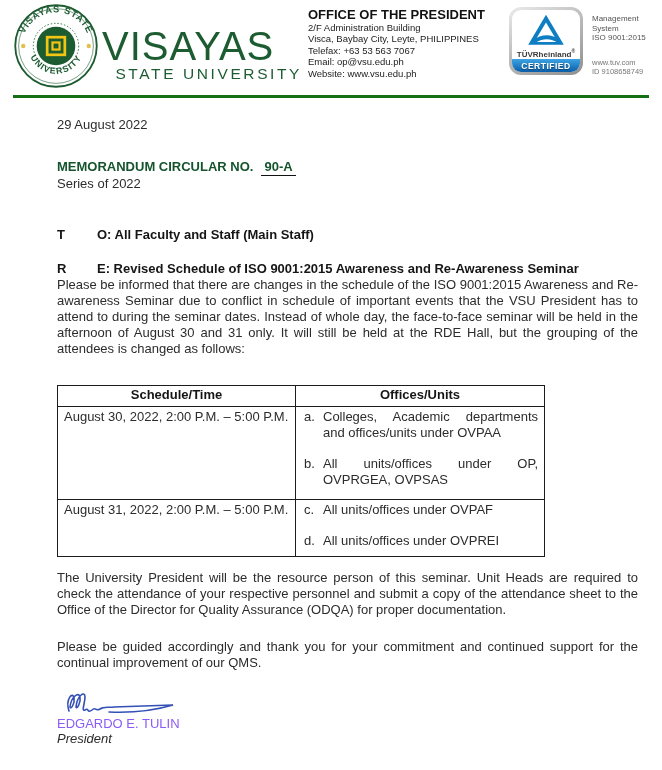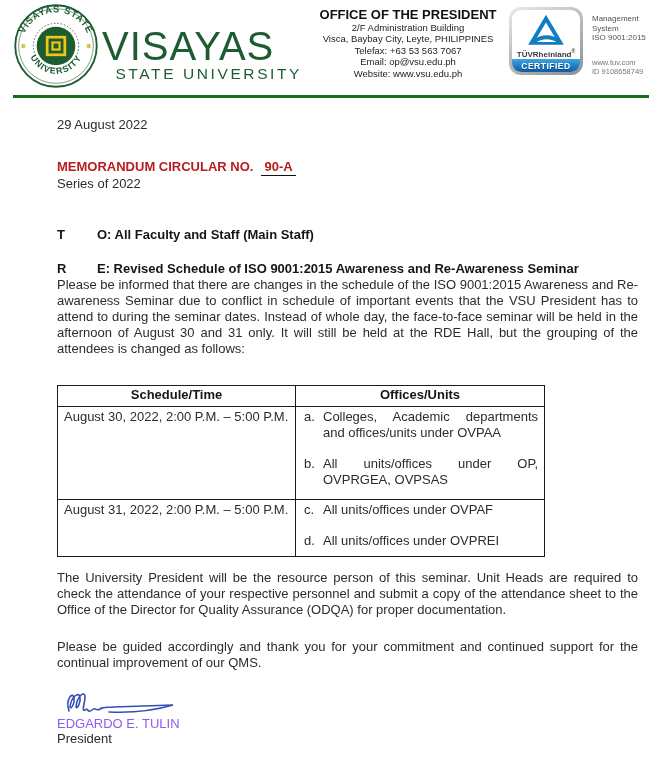--- a/index.html
+++ b/index.html
@@ -15,41 +15,41 @@
     width:662px;height:770px;background:#ffffff;position:relative;
     font-family:"Liberation Sans","DejaVu Sans",sans-serif;color:var(--ink);
   }
   .page{position:absolute;inset:0;overflow:hidden;}
 
   
   .seal{position:absolute;left:14px;top:4px;width:84px;height:84px;}
   .wordmark{position:absolute;left:102px;top:24px;width:200px;color:var(--brand-green);}
   .wordmark .wm1{font-size:40px;line-height:44px;letter-spacing:1px;font-weight:400;}
   .wordmark .wm2{font-size:15.5px;line-height:16px;letter-spacing:2.6px;text-align:right;margin-top:-2px;}
-  .office{position:absolute;left:308px;top:7px;width:200px;text-align:center;}
+  .office{position:absolute;left:308px;top:7px;width:200px;}
   .office .o-title{font-size:13px;font-weight:bold;color:#111;line-height:15px;}
   .office .o-line{font-size:9.5px;line-height:11.4px;color:#222;}
   .tuv-badge{position:absolute;left:509px;top:7px;width:74px;height:68px;border-radius:12px;
     background:linear-gradient(150deg,#ececec 0%,#bdbdbd 45%,#8f8f8f 100%);padding:3px;}
   .tuv-inner{width:100%;height:100%;background:#fff;border-radius:9px;display:flex;flex-direction:column;
     align-items:center;overflow:hidden;}
   .tuv-inner svg{margin-top:3px;}
   .tuv-brand{font-size:8px;font-weight:bold;color:#3a3a3a;line-height:8px;margin-top:1px;white-space:nowrap;}
   .tuv-brand sup{font-size:5px;}
   .tuv-cert{margin-top:auto;width:100%;height:14px;background:linear-gradient(#3da4e4,#0a5ea8);
     color:#fff;font-size:8.5px;font-weight:bold;letter-spacing:.5px;display:flex;align-items:center;
     justify-content:center;text-shadow:0 1px 1px rgba(0,0,0,.4);}
   .tuv-text{position:absolute;left:592px;top:14px;width:68px;font-size:8px;line-height:9.6px;color:#555;}
   .tuv-text .grp2{margin-top:12px;padding-top:3px;font-size:7.5px;color:#777;line-height:9px;}
   .rule{position:absolute;left:13px;right:13px;top:95px;height:3px;background:var(--rule-green);}
 
   
   .content{position:absolute;left:57px;top:97px;width:581px;font-size:13px;line-height:16px;}
   .date{margin-top:20px;}
-  .memo-head{margin-top:26px;font-weight:bold;color:#b91c1c;}
+  .memo-head{margin-top:26px;font-weight:bold;color:#14532d;}
   .memo-head .num{border-bottom:1.6px solid #111;padding:0 3px 1px 3px;margin-left:8px;}
   .series{font-weight:normal;line-height:17px;color:var(--ink);}
   .kv{font-weight:bold;color:#151515;}
   .kv.to{margin-top:35px;}
   .kv.re{margin-top:18px;}
   .kv .tab{display:inline-block;width:40px;}
   .para{text-align:justify;}
   .body-p{margin-top:0;}
   .close1{margin-top:13px;}
   .close2{margin-top:21px;}
@@ -63,21 +63,21 @@
   td.time{padding:2px 6px;}
   td.units{padding:2px 6px 2px 6px;}
   .offunit{position:relative;padding-left:21px;text-align:justify;}
   .offunit + .offunit{margin-top:15px;}
   .itm-label{position:absolute;left:2px;top:0;}
 
   
   .sigblock{margin-top:14px;}
   .sigblock svg{display:block;margin-left:4px;margin-bottom:-3px;}
   .sig-name{font-weight:normal;color:#8b5cf6;line-height:15px;}
-  .sig-title{line-height:15px;}
+  .sig-title{line-height:15px;font-style:italic;}
 </style>
 </head>
 <body>
 
 <div class="page">
 
   <div class="seal">
     <svg viewBox="0 0 100 100" width="84" height="84">
       <circle cx="50" cy="50" r="48.5" fill="#ffffff" stroke="#1d5c31" stroke-width="2.2"></circle>
       <circle cx="50" cy="50" r="44.5" fill="none" stroke="#1d5c31" stroke-width="0.7"></circle>

